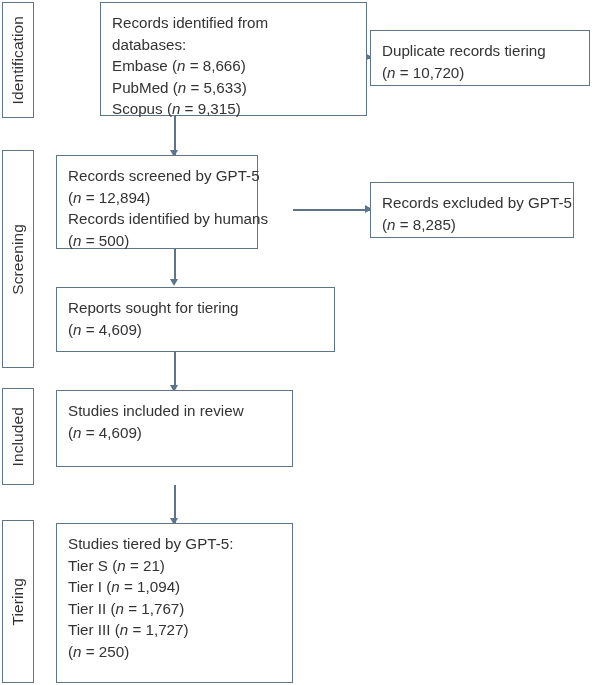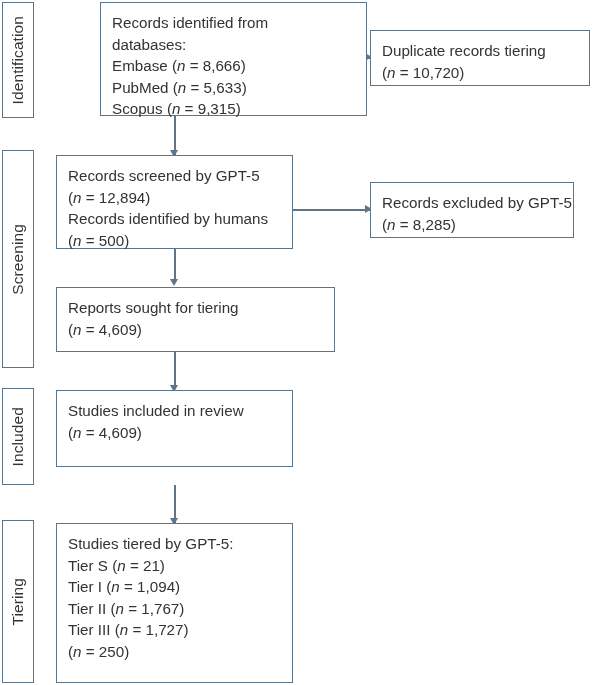--- a/index.html
+++ b/index.html
@@ -121,21 +121,21 @@
       <div class="line">Embase (<i>n</i> = 8,666)</div>
       <div class="line">PubMed (<i>n</i> = 5,633)</div>
       <div class="line">Scopus (<i>n</i> = 9,315)</div>
     </div>
 
   <div class="node-box" id="box-duplicates" style="left:370px; top:30px; width:220px; height:56px;">
       <div class="line">Duplicate records tiering</div>
       <div class="line">(<i>n</i> = 10,720)</div>
     </div>
 
-  <div class="node-box" id="box-screened" style="left:56px; top:155px; width:237px; height:94px;">
+  <div class="node-box" id="box-screened" style="left:56px; top:155px; width:202px; height:94px;">
       <div class="line">Records screened by GPT-5</div>
       <div class="line">(<i>n</i> = 12,894)</div>
       <div class="line">Records identified by humans</div>
       <div class="line">(<i>n</i> = 500)</div>
     </div>
 
   <div class="node-box" id="box-excluded" style="left:370px; top:182px; width:204px; height:56px;">
       <div class="line">Records excluded by GPT-5</div>
       <div class="line">(<i>n</i> = 8,285)</div>
     </div>

